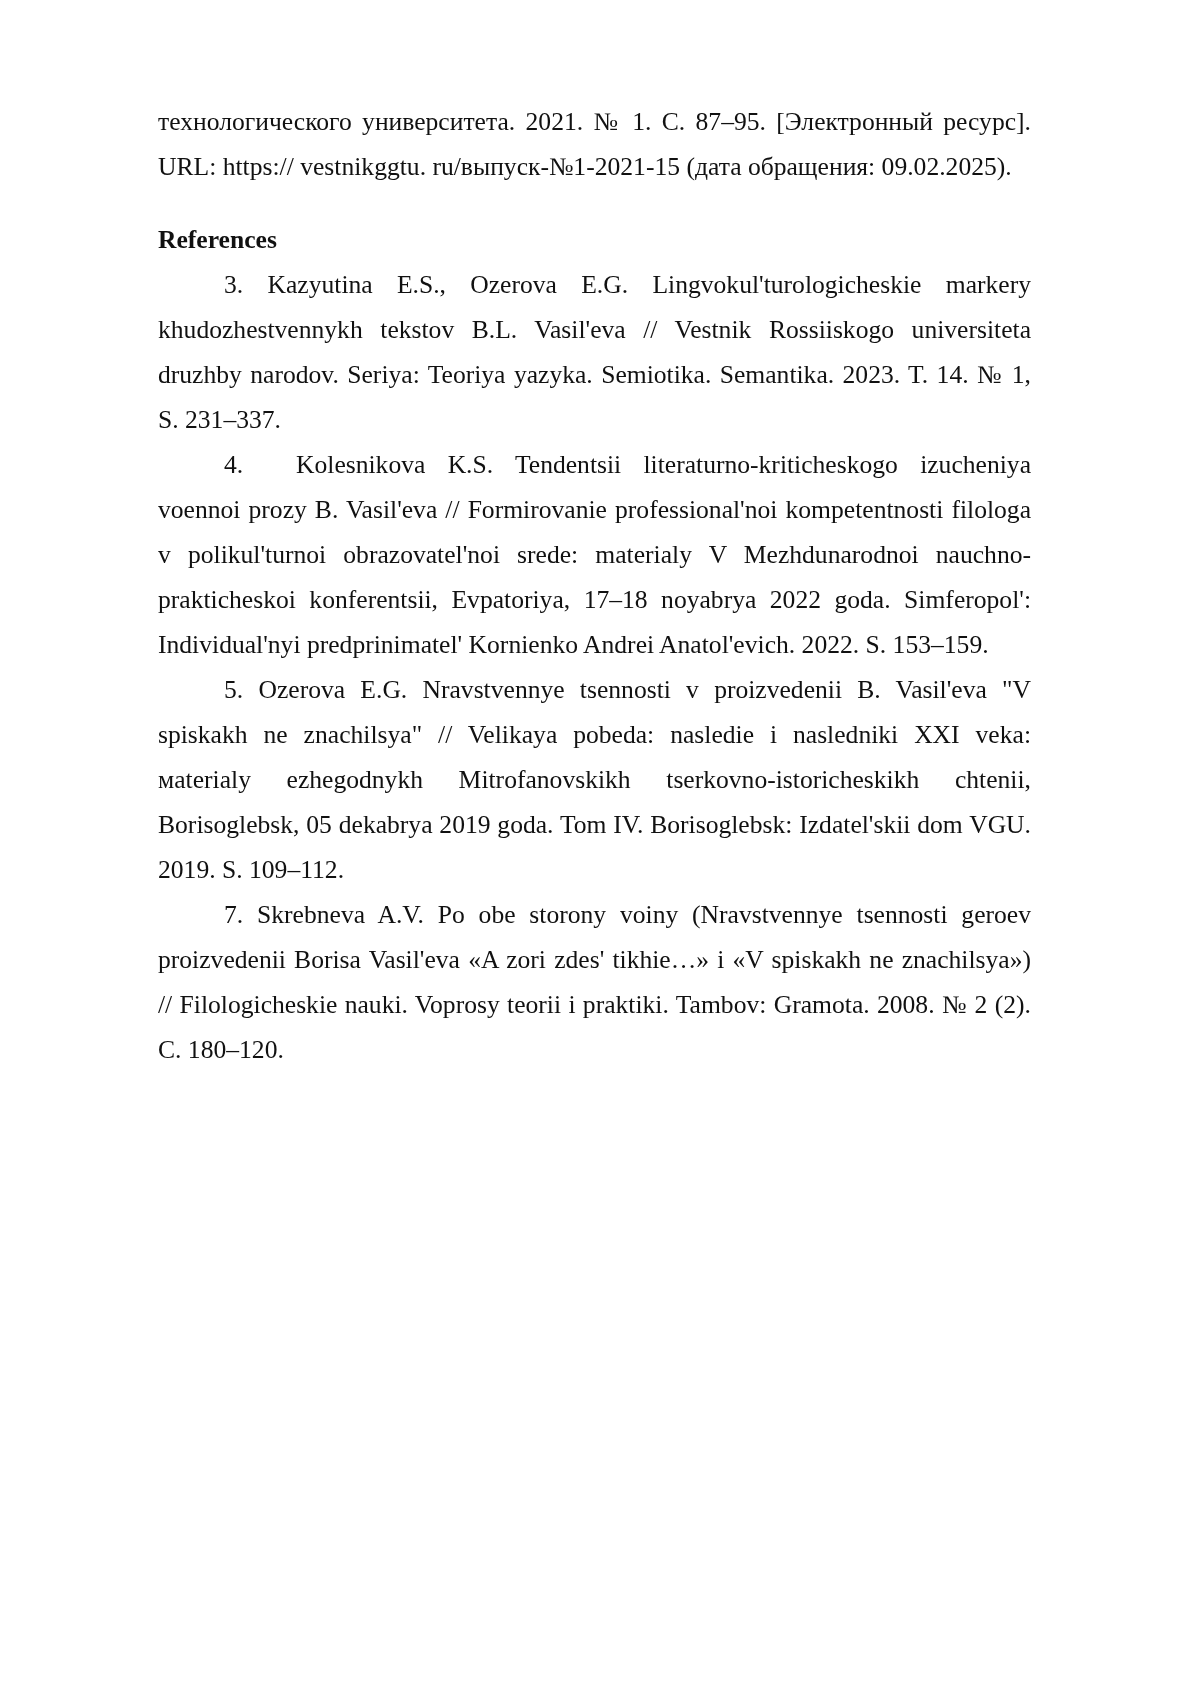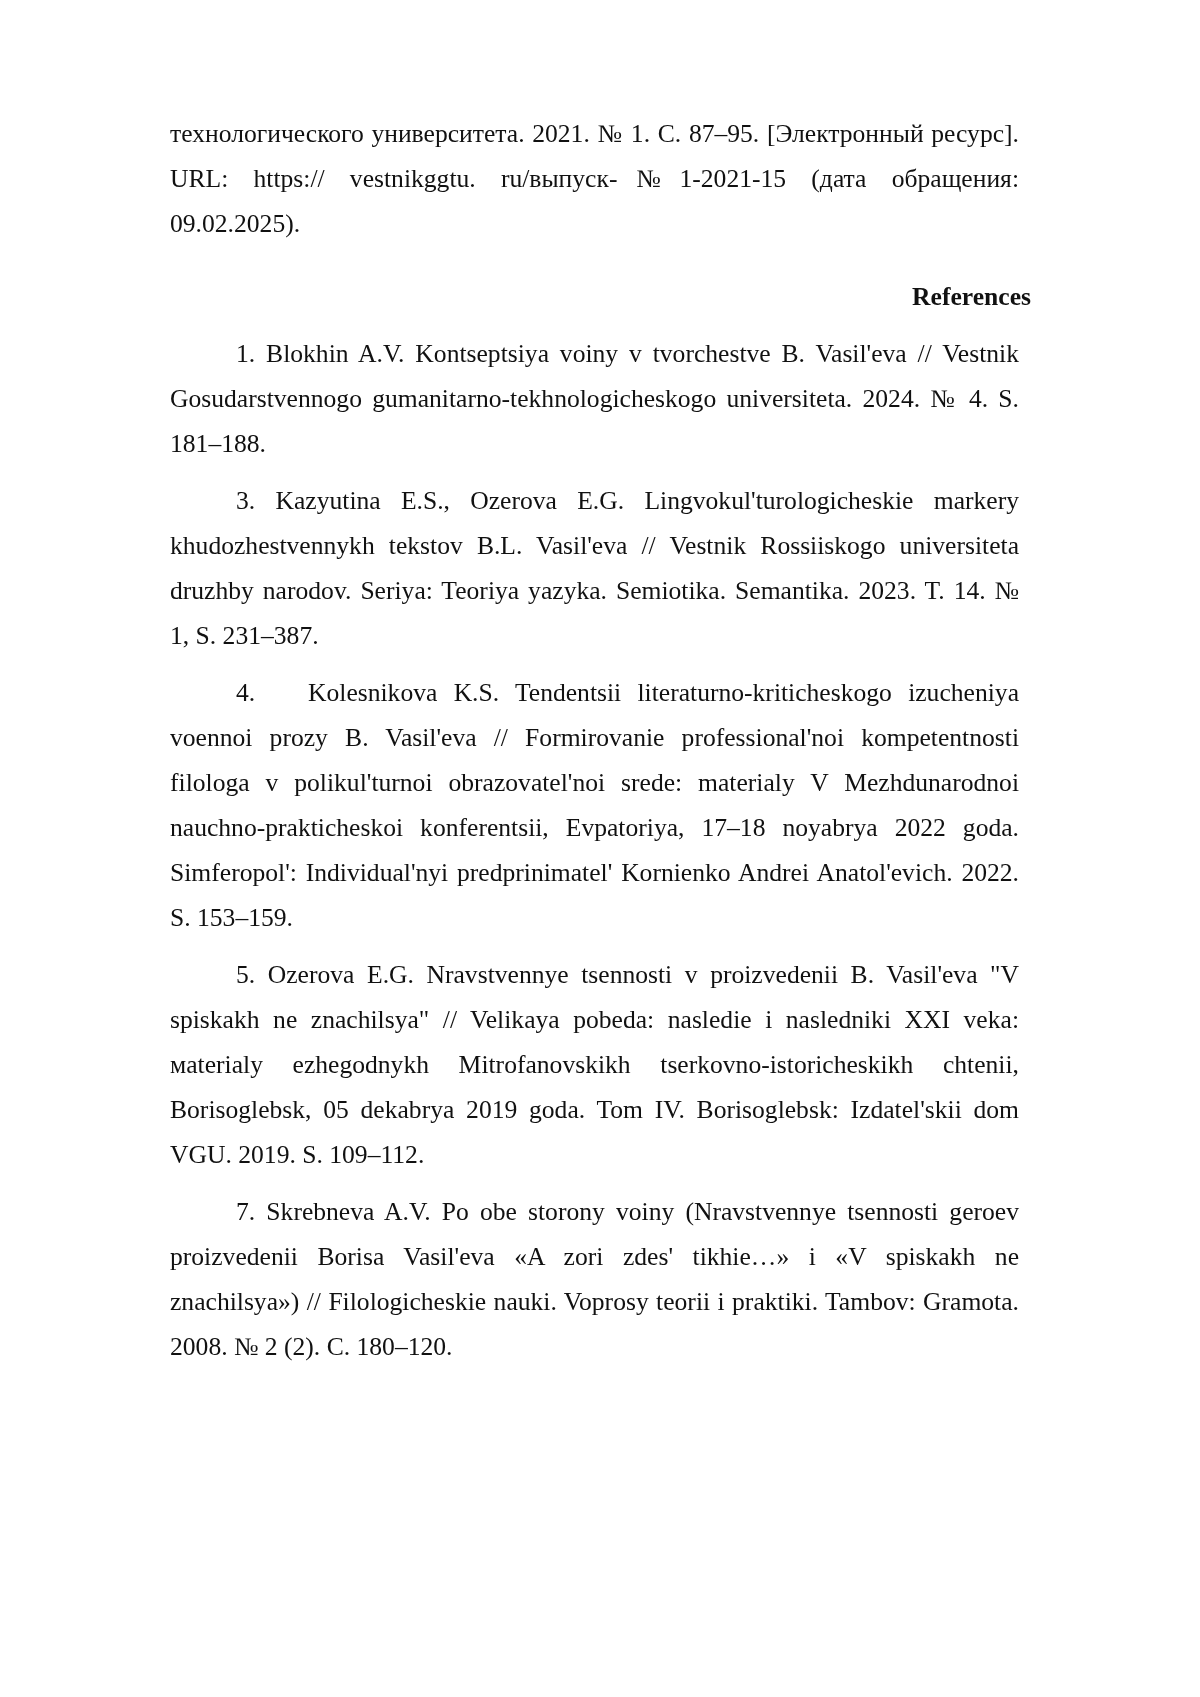--- a/index.html
+++ b/index.html
@@ -17,30 +17,30 @@
     }
     .page {
       position: absolute;
       left: 158px;
       top: 99px;
       width: 873px;
       font-size: 25.6px;
       line-height: 45px;
     }
     .para {
-      margin: 12px;
+      margin: 0;
       text-align: justify;
       text-align-last: left;
     }
     .indent {
       text-indent: 66px;
     }
     .heading {
       margin: 28px 0 0 0;
-      text-align: right;
+      text-align: left;
       font-weight: bold;
       line-height: 45px;
       font-size: 25.6px;
     }
     .ref-num {
       display: inline;
     }
     .ref-num.wide {
       display: inline-block;
       text-indent: 0;
@@ -49,24 +49,23 @@
   </style>
 </head>
 <body>
 
 <div class="page">
   <p class="para">технологического университета. 2021. № 1. С. 87–95. [Электронный ресурс]. URL: https:// vestnikggtu. ru/выпуск-№1-2021-15 (дата обращения: 09.02.2025).</p>
 
   <h2 class="heading">References</h2>
 
   <div>
-    <p class="para indent"><span class="ref-num">1.</span> <span>Blokhin A.V. Kontseptsiya voiny v tvorchestve B. Vasil'eva // Vestnik Gosudarstvennogo gumanitarno-tekhnologicheskogo universiteta. 2024. № 4. S. 181–188.</span></p>
 
 
-    <p class="para indent"><span class="ref-num">3.</span> <span>Kazyutina E.S., Ozerova E.G. Lingvokul'turologicheskie markery khudozhestvennykh tekstov B.L. Vasil'eva // Vestnik Rossiiskogo universiteta druzhby narodov. Seriya: Teoriya yazyka. Semiotika. Semantika. 2023. T. 14. № 1, S. 231–387.</span></p>
+    <p class="para indent"><span class="ref-num">3.</span> <span>Kazyutina E.S., Ozerova E.G. Lingvokul'turologicheskie markery khudozhestvennykh tekstov B.L. Vasil'eva // Vestnik Rossiiskogo universiteta druzhby narodov. Seriya: Teoriya yazyka. Semiotika. Semantika. 2023. T. 14. № 1, S. 231–337.</span></p>
 
     <p class="para indent"><span class="ref-num wide">4.</span><span>Kolesnikova K.S. Tendentsii literaturno-kriticheskogo izucheniya voennoi prozy B. Vasil'eva // Formirovanie professional'noi kompetentnosti filologa v polikul'turnoi obrazovatel'noi srede: materialy V Mezhdunarodnoi nauchno-prakticheskoi konferentsii, Evpatoriya, 17–18 noyabrya 2022 goda. Simferopol': Individual'nyi predprinimatel' Kornienko Andrei Anatol'evich. 2022. S. 153–159.</span></p>
 
     <p class="para indent"><span class="ref-num">5.</span> <span>Ozerova E.G. Nravstvennye tsennosti v proizvedenii B. Vasil'eva "V spiskakh ne znachilsya" // Velikaya pobeda: nasledie i nasledniki XXI veka: мaterialy ezhegodnykh Mitrofanovskikh tserkovno-istoricheskikh chtenii, Borisoglebsk, 05 dekabrya 2019 goda. Tom IV. Borisoglebsk: Izdatel'skii dom VGU. 2019. S. 109–112.</span></p>
 
 
     <p class="para indent"><span class="ref-num">7.</span> <span>Skrebneva A.V. Po obe storony voiny (Nravstvennye tsennosti geroev proizvedenii Borisa Vasil'eva «A zori zdes' tikhie…» i «V spiskakh ne znachilsya») // Filologicheskie nauki. Voprosy teorii i praktiki. Tambov: Gramota. 2008. № 2 (2). C. 180–120.</span></p>
   </div>
 </div>
 

